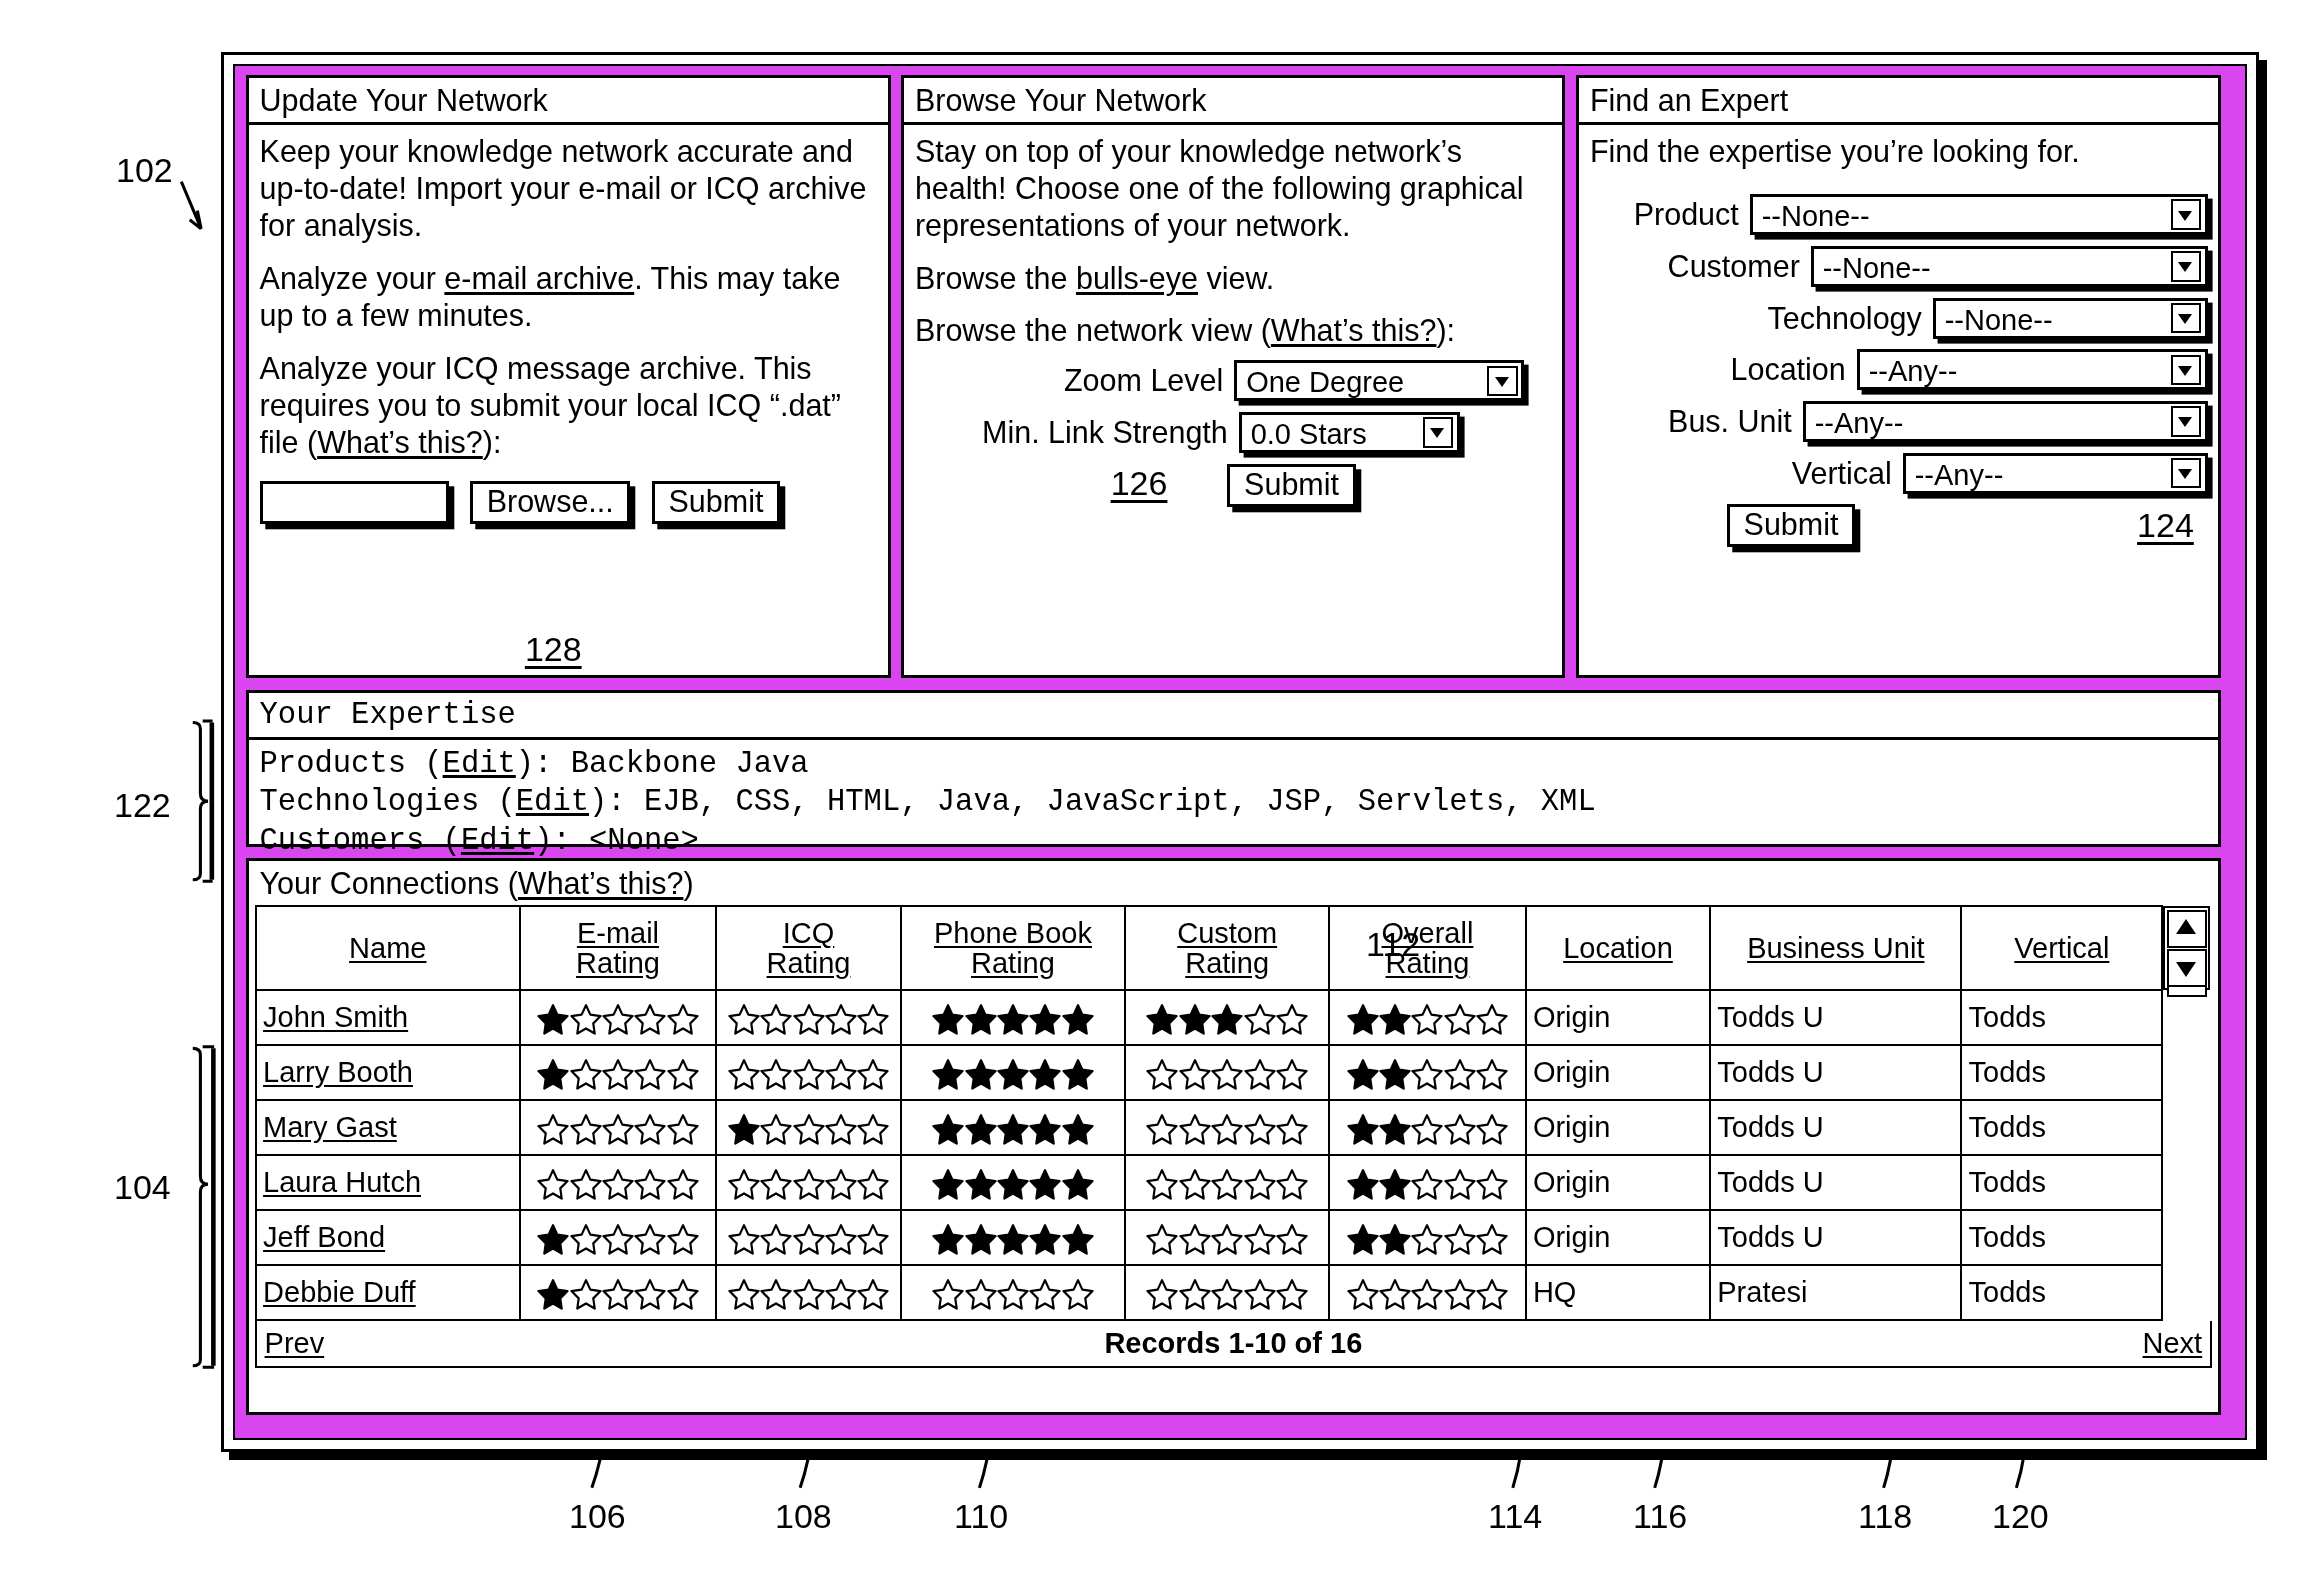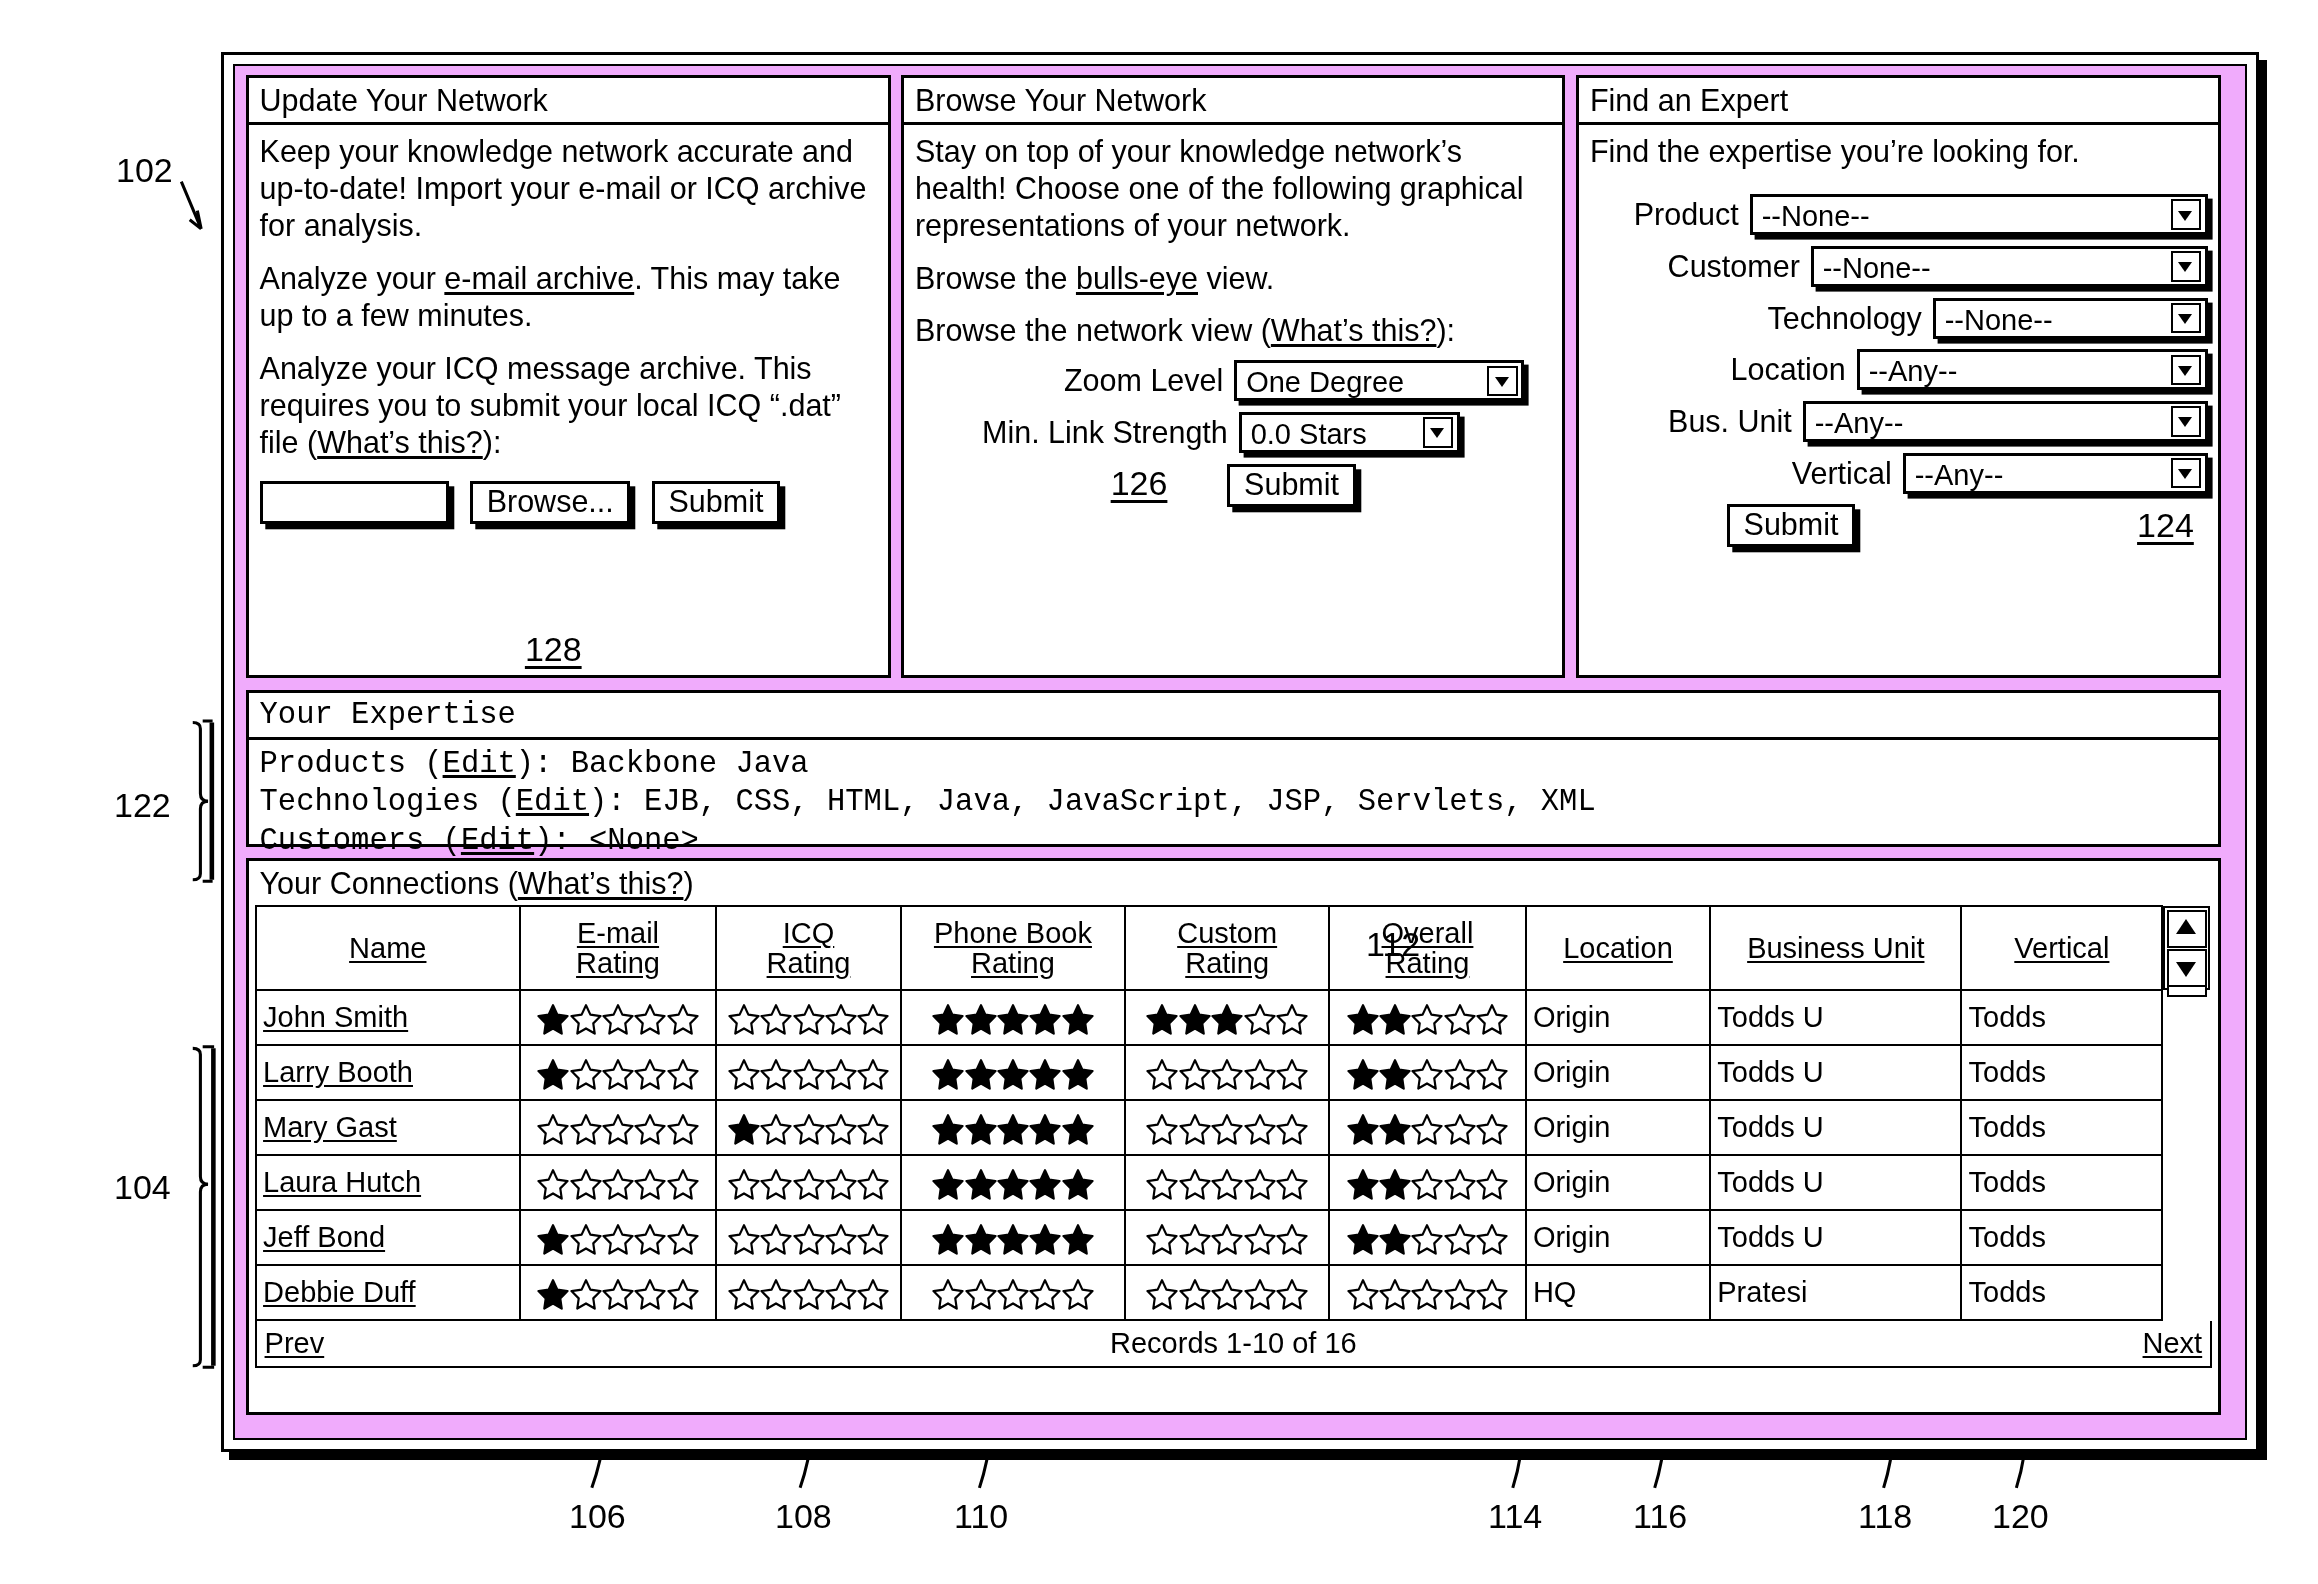--- a/index.html
+++ b/index.html
@@ -6,21 +6,21 @@
   body{width:2319px;height:1584px;position:relative;overflow:hidden;
        font-family:"Liberation Sans","DejaVu Sans",sans-serif;color:#000;}
 
   .fig{position:absolute;left:0;top:0;width:2319px;height:1584px;}
 
   
   .win-shadow{position:absolute;left:229px;top:60px;width:2038px;height:1400px;background:#000;}
   .win-outer{position:absolute;left:221px;top:52px;width:2038px;height:1400px;
              background:#fff;border:3.1px solid #000;box-sizing:border-box;}
   .win-inner{position:absolute;left:9.2px;top:9.2px;right:9.2px;bottom:9.2px;
-             border:2.3px solid #000;box-sizing:border-box;background:#f0abfc;}
+             border:2.3px solid #000;box-sizing:border-box;background:#d946ef;}
 
   
   .group{position:absolute;border:3.1px solid #000;box-sizing:border-box;background:#fff;}
   .group > .legend{height:44px;line-height:44px;padding-left:10.7px;
         font-size:30.5px;border-bottom:3.1px solid #000;white-space:nowrap;}
   .group > .gbody{padding:7.6px 10.7px 6.1px 10.7px;position:relative;}
 
   .p{margin:0 0 15.3px 0;font-size:30.5px;line-height:1.22;}
   .p:last-child{margin-bottom:0;}
   .u{text-decoration:underline;text-underline-offset:3.1px;}
@@ -67,21 +67,21 @@
   .sbbtn.up{top:1.5px;}
   .sbbtn.dn{bottom:1.5px;}
   .sbbtn:after{content:"";position:absolute;left:6.9px;
        border-left:10.7px solid transparent;border-right:10.7px solid transparent;}
   .sbbtn.up:after{top:7.6px;border-bottom:15.3px solid #000;}
   .sbbtn.dn:after{bottom:7.6px;border-top:15.3px solid #000;}
   .sbthumb{position:absolute;left:1.5px;top:46px;width:40px;height:43px;border:2.3px solid #000;box-sizing:border-box;background:#fff;}
 
   .tfoot{display:flex;align-items:center;justify-content:space-between;
         border:2.3px solid #000;border-top:none;box-sizing:border-box;height:47px;padding:0 7.6px;font-size:29px;}
-  .tfoot .mid{position:absolute;left:0;right:0;text-align:center;font-size:29px;pointer-events:none;}
+  .tfoot .mid{position:absolute;left:0;right:0;text-align:center;font-size:29px;pointer-events:none;font-weight:bold;}
 
   
   .callout{position:absolute;font-size:34px;font-family:"Liberation Sans",sans-serif;}
   .callout.uline{text-decoration:underline;text-underline-offset:4.6px;}
   svg.leaders{position:absolute;left:0;top:0;width:2319px;height:1584px;pointer-events:none;}
 </style>
 </head>
 <body>
 
 <div class="fig">

